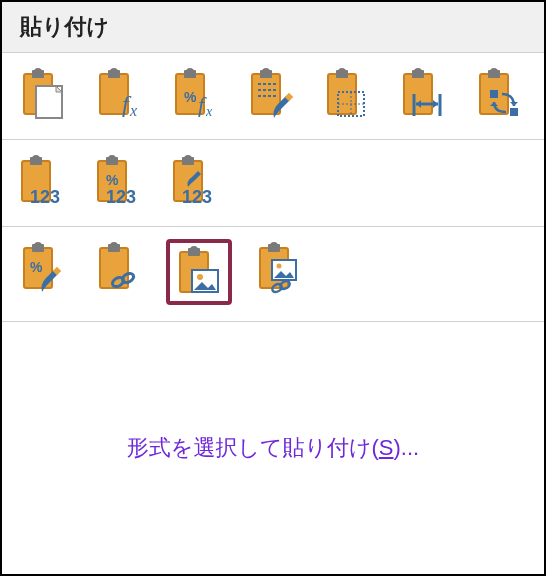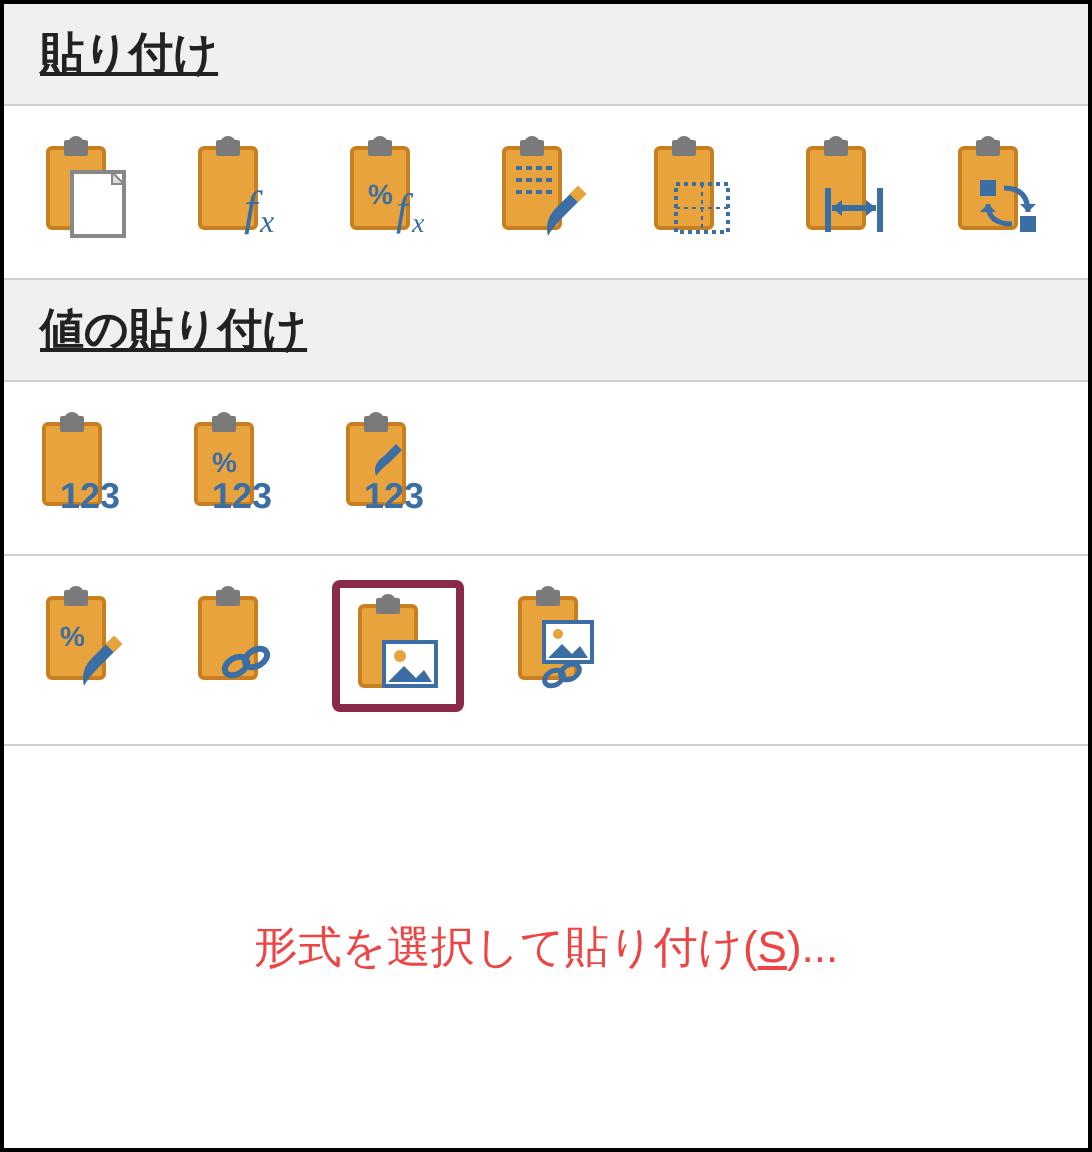--- a/index.html
+++ b/index.html
@@ -17,21 +17,20 @@
     display: flex;
     flex-direction: column;
   }
   .section-header {
     background: #f0f0f0;
     border-bottom: 1px solid #d0d0d0;
     padding: 10px 18px;
     font-size: 22px;
     font-weight: bold;
     color: #222;
-    text-decoration: underline;
   }
   .section-body {
     padding: 12px 12px 16px 12px;
     display: flex;
     flex-wrap: wrap;
     gap: 18px;
     border-bottom: 1px solid #d0d0d0;
   }
   .icon-btn {
     width: 58px;
@@ -45,21 +44,21 @@
   .highlighted {
     border: 4px solid #8a2a4a;
     border-radius: 4px;
     padding: 2px;
     width: 66px;
     height: 66px;
   }
   .footer {
     padding: 18px 0 18px 0;
     font-size: 22px;
-    color: #ef4444;
+    color: #6d28d9;
     text-align: center;
     flex: 1;
     display: flex;
     align-items: center;
     justify-content: center;
   }
   .footer .accel { text-decoration: underline; }
   svg { display: block; }
 </style>
 </head>
@@ -153,21 +152,20 @@
         <rect x="16" y="22" width="8" height="8" fill="#3a6ea5"></rect>
         <rect x="36" y="40" width="8" height="8" fill="#3a6ea5"></rect>
         <path d="M28 26 Q40 26 40 38" fill="none" stroke="#3a6ea5" stroke-width="2.5"></path>
         <path d="M40 38 L36 34 L44 34 Z" fill="#3a6ea5"></path>
         <path d="M32 44 Q20 44 20 34" fill="none" stroke="#3a6ea5" stroke-width="2.5"></path>
         <path d="M20 34 L16 38 L24 38 Z" fill="#3a6ea5"></path>
       </svg>
     </div>
   </div>
 
-  <div class="section-header">値の貼り付け</div>
   <div class="section-body">
 
     <div class="icon-btn">
       <svg width="54" height="52" viewBox="0 0 54 52">
         <rect x="6" y="6" width="28" height="40" rx="2" fill="#e8a33d"></rect>
         <rect x="6" y="6" width="28" height="40" rx="2" fill="none" stroke="#c77f1f" stroke-width="2"></rect>
         <rect x="14" y="2" width="12" height="8" rx="1" fill="#7a7a7a"></rect>
         <circle cx="20" cy="4" r="3" fill="none" stroke="#7a7a7a" stroke-width="2"></circle>
         <text x="14" y="48" font-size="18" font-weight="bold" fill="#3a6ea5">123</text>
       </svg>

